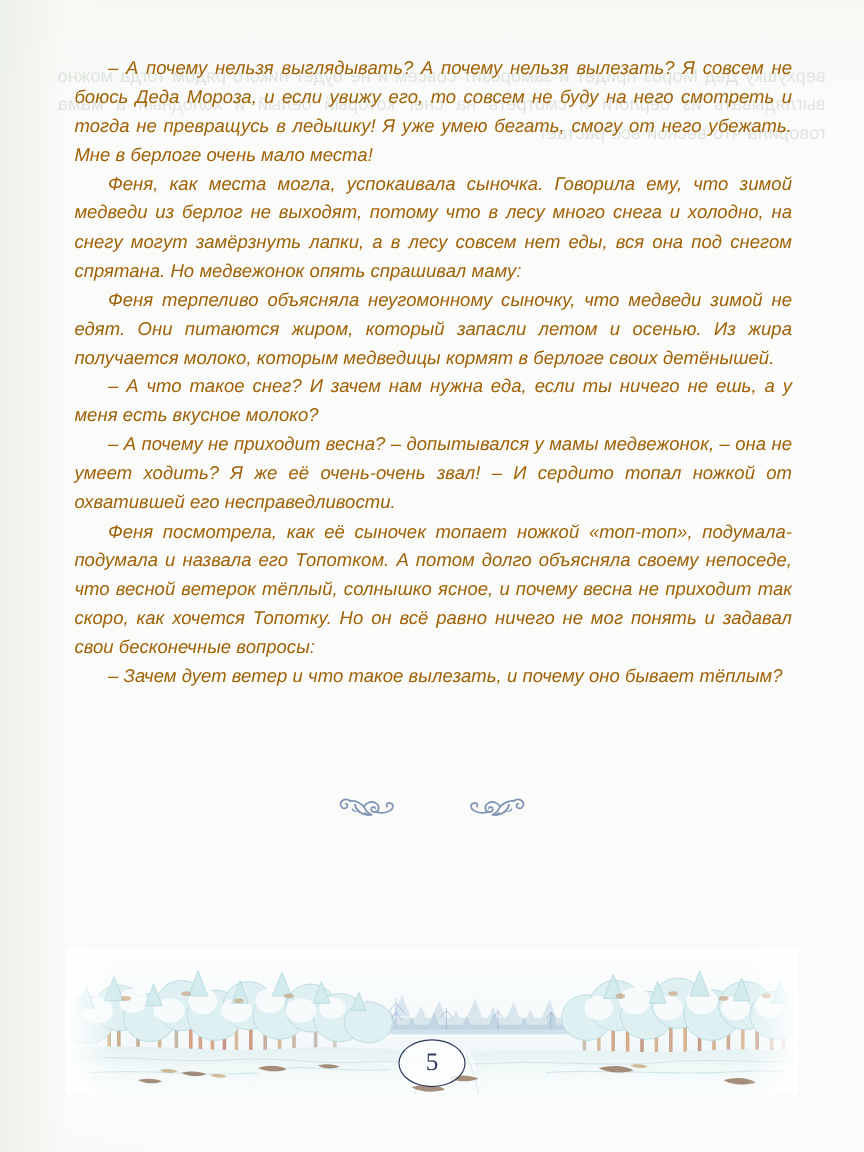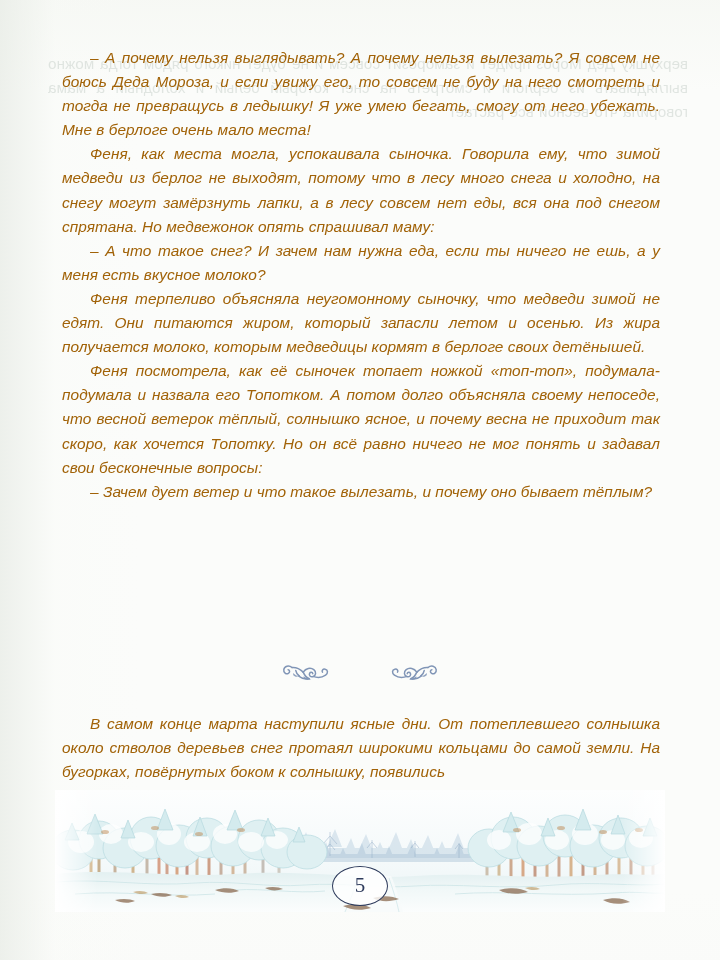--- a/index.html
+++ b/index.html
@@ -120,22 +120,23 @@
 
 <div class="page">
 
   <div class="paper-tint"></div>
 
   <div class="showthrough">верхушку Дед Мороз придёт и заморозит совсем и не будет никого рядом тогда можно выглядывать из берлоги и смотреть на снег который белый и холодный а мама говорила что весной всё растает</div>
 
   <div class="textblock">
     <p class="para">– А почему нельзя выглядывать? А почему нельзя вылезать? Я совсем не боюсь Деда Мороза, и если увижу его, то совсем не буду на него смотреть и тогда не превращусь в ледышку! Я уже умею бегать, смогу от него убежать. Мне в берлоге очень мало места!</p>
     <p class="para">Феня, как места могла, успокаивала сыночка. Говорила ему, что зимой медведи из берлог не выходят, потому что в лесу много снега и холодно, на снегу могут замёрзнуть лапки, а в лесу совсем нет еды, вся она под снегом спрятана. Но медвежонок опять спрашивал маму:</p>
+    <p class="para">Феня терпеливо объясняла неугомонному сыночку, что медведи зимой не едят. Они питаются жиром, который запасли летом и осенью. Из жира получается молоко, которым медведицы кормят в берлоге своих детёнышей.</p>
     <p class="para">– А что такое снег? И зачем нам нужна еда, если ты ничего не ешь, а у меня есть вкусное молоко?</p>
-    <p class="para">Феня терпеливо объясняла неугомонному сыночку, что медведи зимой не едят. Они питаются жиром, который запасли летом и осенью. Из жира получается молоко, которым медведицы кормят в берлоге своих детёнышей.</p>
+    <p class="para">– А почему не приходит весна? – допытывался у мамы медвежонок, – она не умеет ходить? Я же её очень-очень звал! – И сердито топал ножкой от охватившей его несправедливости.</p>
     <p class="para">Феня посмотрела, как её сыночек топает ножкой «топ-топ», подумала-подумала и назвала его Топотком. А потом долго объясняла своему непоседе, что весной ветерок тёплый, солнышко ясное, и почему весна не приходит так скоро, как хочется Топотку. Но он всё равно ничего не мог понять и задавал свои бесконечные вопросы:</p>
     <p class="para">– Зачем дует ветер и что такое вылезать, и почему оно бывает тёплым?</p>
   </div>
 
   <div class="ornament-wrap">
     <svg width="168" height="34" viewBox="0 0 168 34" fill="none">
       <g stroke="#8095b6" stroke-width="1.5" fill="none" stroke-linecap="round">
 
         <path d="M16 13.5c-3.2-2.6-7.6-1.4-8.2 2.1-.5 3 2.4 4.9 4.6 3.7 1.7-.9 1.6-3.3-.3-3.6"></path>
         <path d="M16 13.5c4.4-.4 8.1 1.6 11.2 4.6"></path>
@@ -158,23 +159,20 @@
         <path d="M22.4 21.6c2.4 2.2 5.6 3.4 9.1 3.4"></path>
         <path d="M19.8 16.6c.5 2.6 1.7 4.3 3.6 5.6"></path>
       </g>
       <g fill="#8095b6" opacity=".85" transform="translate(168,0) scale(-1,1)">
         <path d="M27.6 22.2c2 1.6 4.8 2.6 7.6 2.8-2.1 1.5-5.3 1.4-7.6-.7z"></path>
         <path d="M17.2 19.1c1.4 1.6 3.2 2.7 5.2 3.2-1.8.9-4.1.2-5.2-1.4z"></path>
       </g>
     </svg>
   </div>
 
-  <div class="textblock" style="top:712px;">
-    <p class="para">В самом конце марта наступили ясные дни. От потеплевшего солнышка около стволов деревьев снег протаял широкими кольцами до самой земли. На бугорках, повёрнутых боком к солнышку, появились</p>
-  </div>
 
   <div class="illustration">
     <svg viewBox="0 0 610 122" preserveAspectRatio="none">
       <defs>
         <linearGradient id="sky" x1="0" y1="0" x2="0" y2="1">
           <stop offset="0%" stop-color="#fdfefe"></stop>
           <stop offset="60%" stop-color="#f4f9fa"></stop>
           <stop offset="100%" stop-color="#eaf4f5"></stop>
         </linearGradient>
         <linearGradient id="snowfield" x1="0" y1="0" x2="0" y2="1">

